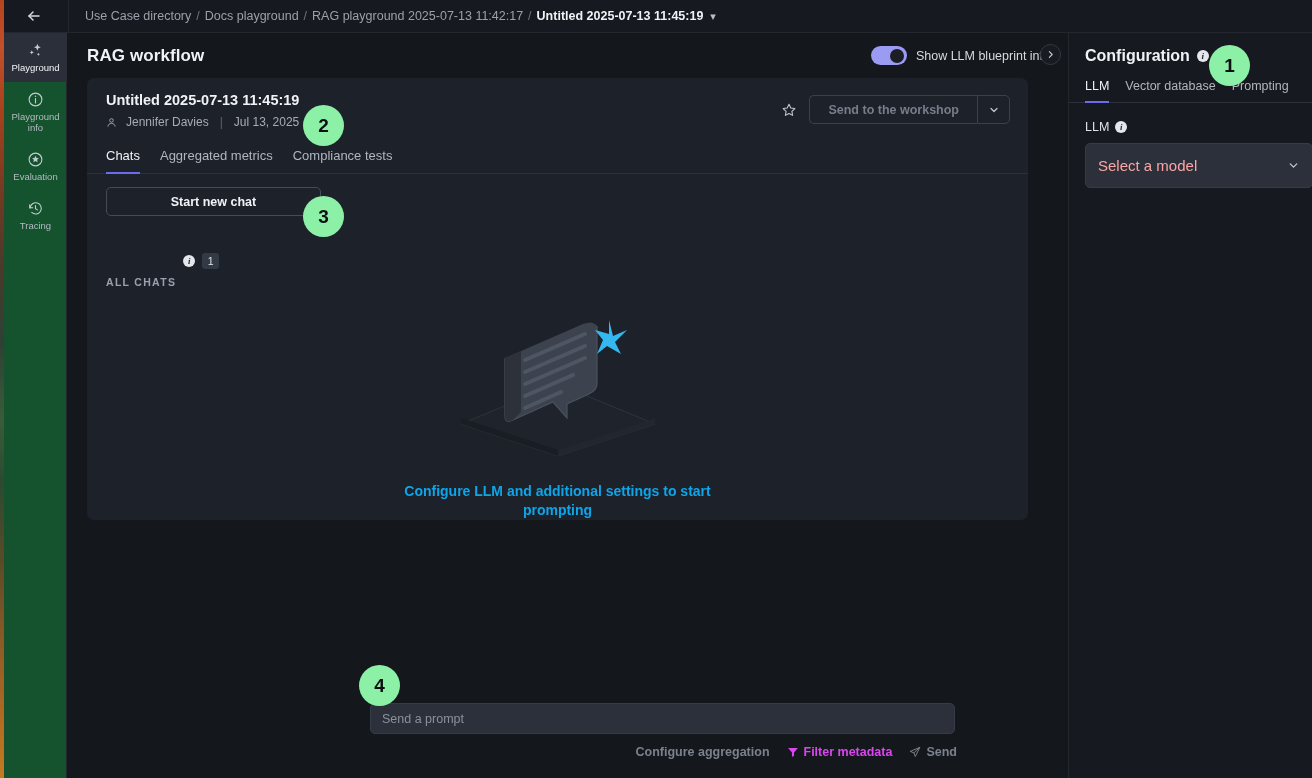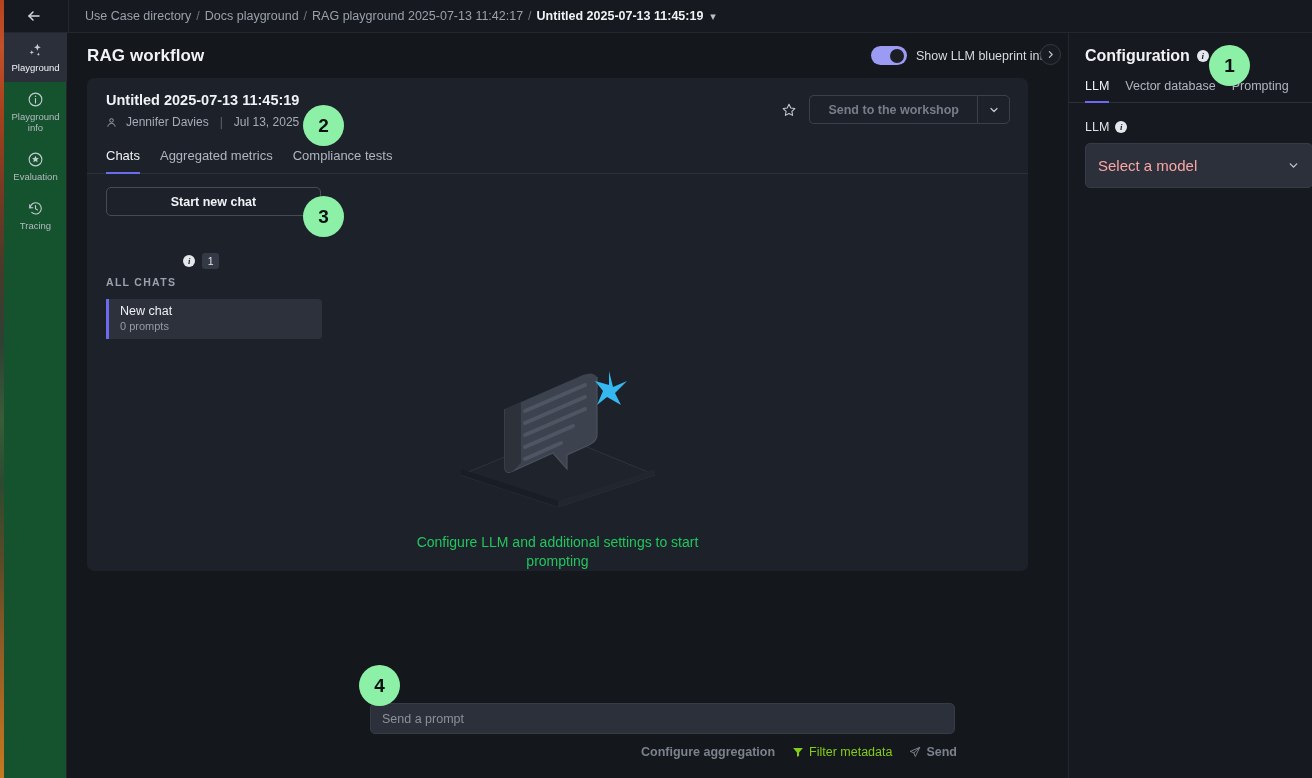--- a/index.html
+++ b/index.html
@@ -191,21 +191,21 @@
   .chat-item-sub { font-size: 11px; color: #959ca6; margin-top: 2px; }
 
   
   .empty {
     margin-top: 18px; display: flex; flex-direction: column;
     align-items: center; justify-content: center;
   }
   .empty-art { width: 230px; height: 150px; }
   .empty-text {
     margin-top: 26px; width: 340px; text-align: center;
-    font-size: 14px; font-weight: normal; color: #22c55e; line-height: 1.35;
+    font-size: 14px; font-weight: bold; color: #0ea5e9; line-height: 1.35;
   }
 
   
   .composer {
     position: absolute; left: 303px; top: 670px; width: 587px;
   }
   .prompt-box {
     width: 585px; height: 31px;
     background: #2b303a; border: 1px solid #363c47; border-radius: 5px;
     padding: 0 11px;
@@ -215,21 +215,21 @@
   .prompt-box::placeholder { color: #8b919b; }
   .composer-actions {
     margin-top: 11px; display: flex; align-items: center;
     justify-content: flex-end; gap: 17px;
   }
   .c-action {
     display: flex; align-items: center; gap: 5px;
     font-size: 12.5px; cursor: pointer;
   }
   .c-action.dim { color: #7b828d; font-weight: bold; }
-  .c-action.bright { color: #84cc16; font-weight: normal; }
+  .c-action.bright { color: #d946ef; font-weight: bold; }
   .c-action svg { width: 12px; height: 12px; }
 
   
   .config {
     position: absolute; left: 1068px; top: 33px;
     width: 244px; height: 745px;
     background: #16191f;
     border-left: 1px solid #23272e;
     z-index: 20;
   }
@@ -410,24 +410,20 @@
 
     <div class="chat-area">
       <button class="start-chat-btn">Start new chat</button>
 
       <div class="all-chats-row">
         <span class="all-chats-label">ALL CHATS</span>
         <span class="info-dot">i</span>
         <span class="count-badge">1</span>
       </div>
 
-      <div class="chat-item">
-        <div class="chat-item-name">New chat</div>
-        <div class="chat-item-sub">0 prompts</div>
-      </div>
 
       
       <div class="empty">
         <svg class="empty-art" viewBox="0 0 230 150">
 
           <polygon points="115,78 212,118 115,150 18,118" fill="#1f232b" stroke="#2e333d" stroke-width="1"></polygon>
           <polygon points="18,118 115,150 115,144 18,112" fill="#191d24"></polygon>
           <polygon points="212,118 115,150 115,144 212,112" fill="#22262f"></polygon>
 
           <path d="M62 52 L140 18 Q150 14 154 20 L154 78 Q154 84 146 88 L124 98 L124 112 L110 96 L70 114 Q62 118 62 110 Z" fill="#3d434e"></path>

